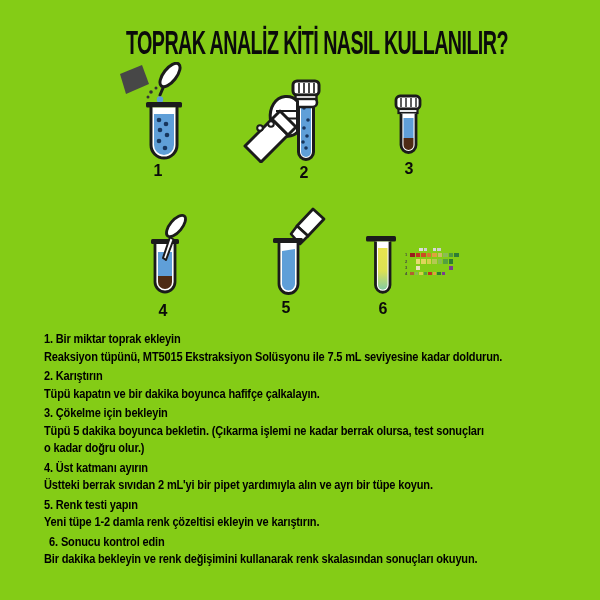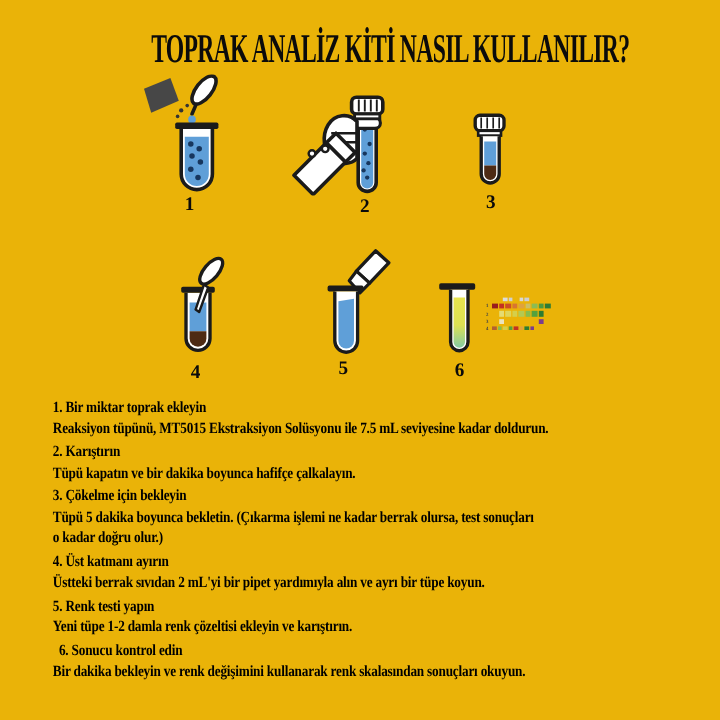--- a/index.html
+++ b/index.html
@@ -1,17 +1,17 @@
 <!DOCTYPE html>
 <html style="--outline: #1b1b1b; --liquid-blue: #5f9fd8; --particle-navy: #17365d; --sediment-brown: #4e2b14; --soil-gray: #474747; --result-yellow: #e8e44e; --result-mid: #dce153; --result-green: #84cba4;"><head>
 <meta charset="utf-8">
 <style>
   html,body{margin:0;padding:0;background:#fff;}
-  #page{position:relative;width:600px;height:600px;background:#eab308;overflow:hidden;
-        font-family:Liberation Serif, serif;color:#000;}
+  #page{position:relative;width:600px;height:600px;background:#84cc16;overflow:hidden;
+        font-family:Liberation Sans, sans-serif;color:#000;}
   .title{position:absolute;top:23px;left:0;width:600px;text-align:center;
          font-size:34px;font-weight:bold;letter-spacing:-1px;white-space:nowrap;
          transform:scaleX(.58);transform-origin:center top;color:#0b0b0b;}
   .fig{position:absolute;}
   .fig svg{display:block;}
   .fig-num{position:absolute;width:28px;text-align:center;font-weight:bold;font-size:16px;color:#0b0b0b;}
   .steps{position:absolute;left:44px;top:330px;width:640px;
          transform:scaleX(.85);transform-origin:left top;
          font-weight:bold;font-size:13px;letter-spacing:-.2px;line-height:17.5px;}
   .step{margin-bottom:2px;}

